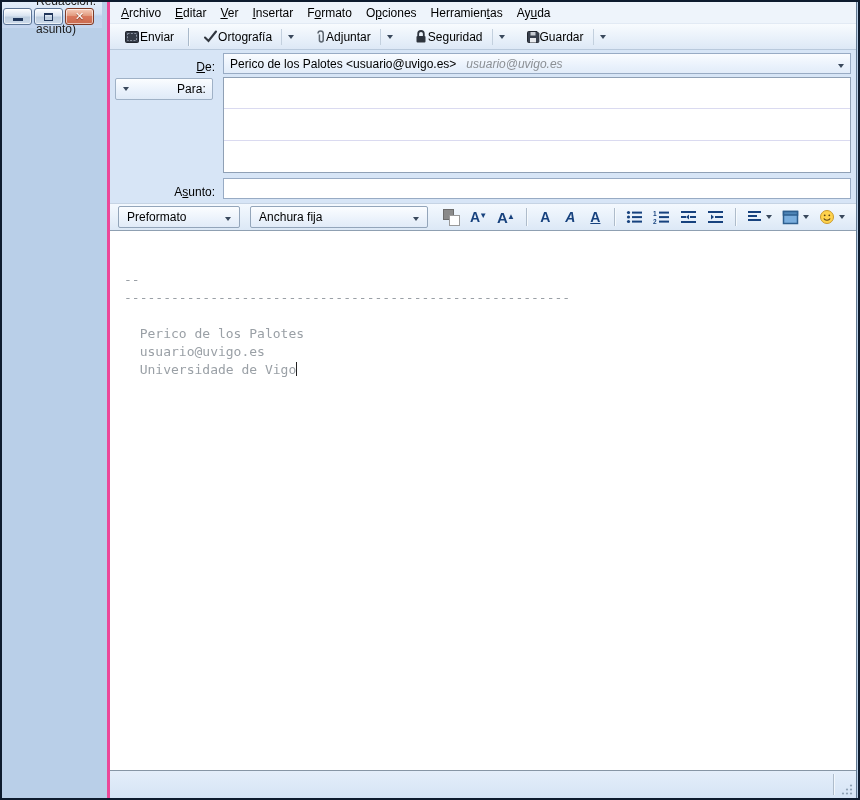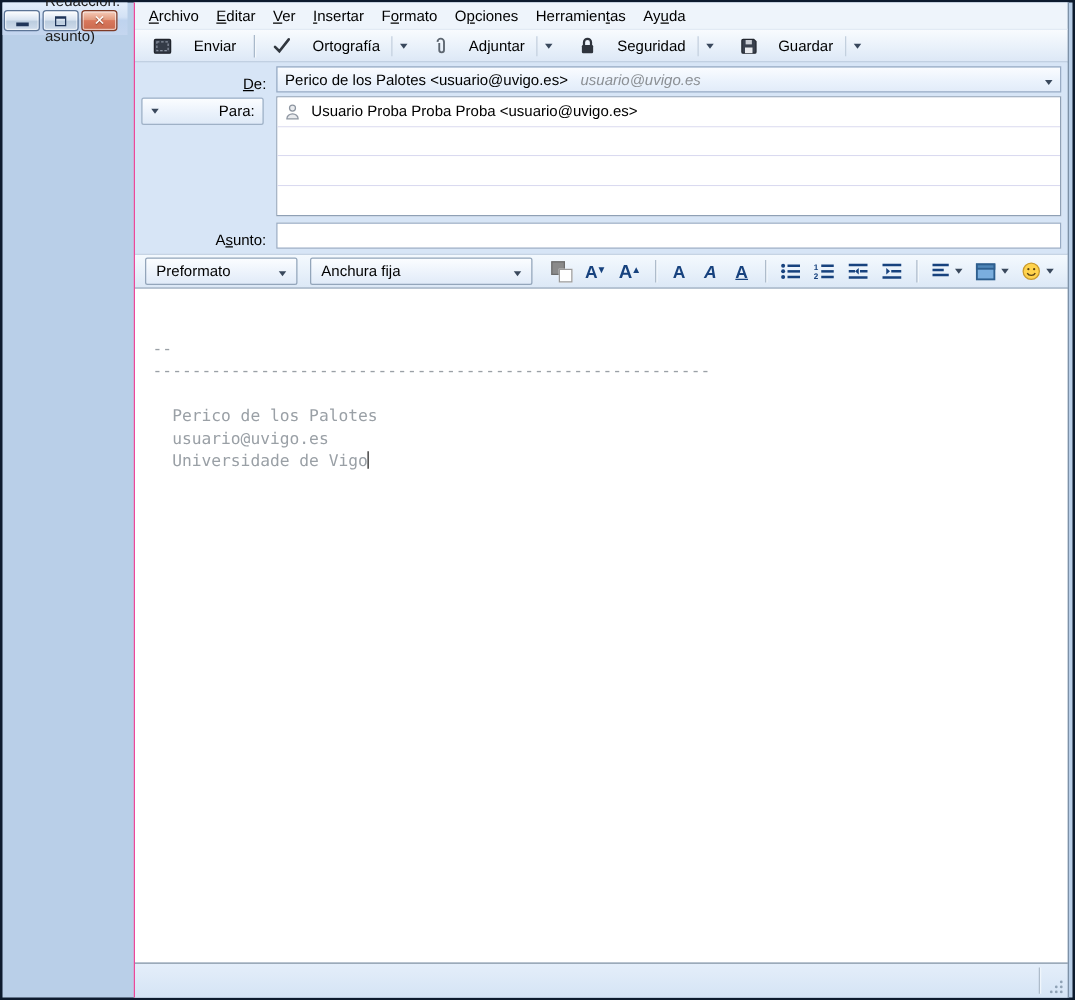--- a/index.html
+++ b/index.html
@@ -19,34 +19,34 @@
     background:linear-gradient(to bottom,#fdfeff 0%,#d9e4f1 45%,#bccddf 55%,#cfdcec 100%);
     display:flex; align-items:center; justify-content:center; box-shadow:inset 0 0 0 1px rgba(255,255,255,.6); }
   .win-btn.close { border-color:#7e3a26;
     background:linear-gradient(to bottom,#f6cdbb 0%,#e6а  98a 45%,#d9775c 50%,#c96a4f 100%);
     background:linear-gradient(to bottom,#f6cdbb 0%,#e29a7e 45%,#d9775c 50%,#c96a4f 100%); }
   .glyph-min { width:10px; height:3px; background:#20365a; margin-top:6px; }
   .glyph-max { width:9px; height:8px; border:1px solid #20365a; border-top:2px solid #20365a; background:transparent; }
   .glyph-close { color:#fff; font-weight:bold; font-size:11px; line-height:1; text-shadow:0 1px 1px #7e3a26; font-family:"DejaVu Sans", sans-serif; }
 
   
-  .content-col { flex:1 1 auto; margin:0 5px; border-left:1px solid #ec4899; border-right:1px solid #61788f;
+  .content-col { flex:1 1 auto; margin:0 5px; border-left:3px solid #ec4899; border-right:1px solid #61788f;
     display:flex; flex-direction:column; min-height:0; background:#d7e5f6; }
 
   
   .menubar { height:22px; flex:0 0 22px; background:#eef4fb; display:flex; align-items:center; padding:0 4px;
     border-bottom:1px solid #e2eaf4; }
   .menu-item { padding:3px 7px; color:#000; }
   .menu-item u { text-decoration:underline; }
 
   
   .toolbar { height:26px; flex:0 0 26px; display:flex; align-items:center; padding:0 6px;
     background:linear-gradient(to bottom,#f8fbfe 0%,#e9f1fa 55%,#dde8f6 100%);
     border-bottom:1px solid #b9c9dc; }
-  .tb-btn { display:flex; align-items:center; gap:17px; padding:3px 7px; border:1px solid transparent; border-radius:2px; }
+  .tb-btn { display:flex; align-items:center; gap:0; padding:3px 7px; border:1px solid transparent; border-radius:2px; }
   .tb-sep { width:1px; height:18px; background:#a9b9ca; box-shadow:1px 0 0 #f4f8fc; margin:0 6px; }
   .split-divider { width:1px; height:16px; background:#c3d0de; margin:0 1px; }
   .dd-arrow { width:0; height:0; border-left:3.5px solid transparent; border-right:3.5px solid transparent;
     border-top:4px solid #39485c; display:inline-block; }
   .dd-btn { padding:3px 5px; display:flex; align-items:center; }
 
   
   .addressing { background:#d7e5f6; padding-top:3px; }
   .addr-row { display:flex; align-items:flex-end; }
   .addr-label { width:113px; flex:0 0 113px; text-align:right; padding-right:8px; }
@@ -241,29 +241,20 @@
       </div>
 
       <div class="recip-wrap">
         <div class="recip-left">
           <div class="para-btn">
             <span class="dd-arrow"></span>
             <span class="para-text">Para:</span>
           </div>
         </div>
         <div class="recip-box">
-          <div class="recip-row">
-            <span class="contact-ic">
-              <svg width="12" height="13" viewBox="0 0 12 13">
-                <circle cx="6" cy="3.4" r="2.4" fill="#e9ebee" stroke="#8d95a0"></circle>
-                <path d="M1.5 12 a4.5 4 0 0 1 9 0 Z" fill="#e9ebee" stroke="#8d95a0"></path>
-              </svg>
-            </span>
-            <span>Usuario Proba Proba Proba &lt;usuario@uvigo.es&gt;</span>
-          </div>
           <div class="recip-row"></div>
           <div class="recip-row"></div>
           <div class="recip-row"></div>
         </div>
       </div>
 
       <div class="addr-row subject-row">
         <span class="addr-label">A<u>s</u>unto:</span>
         <span class="addr-field">
           <input class="subject-input" type="text" value="" style="">

